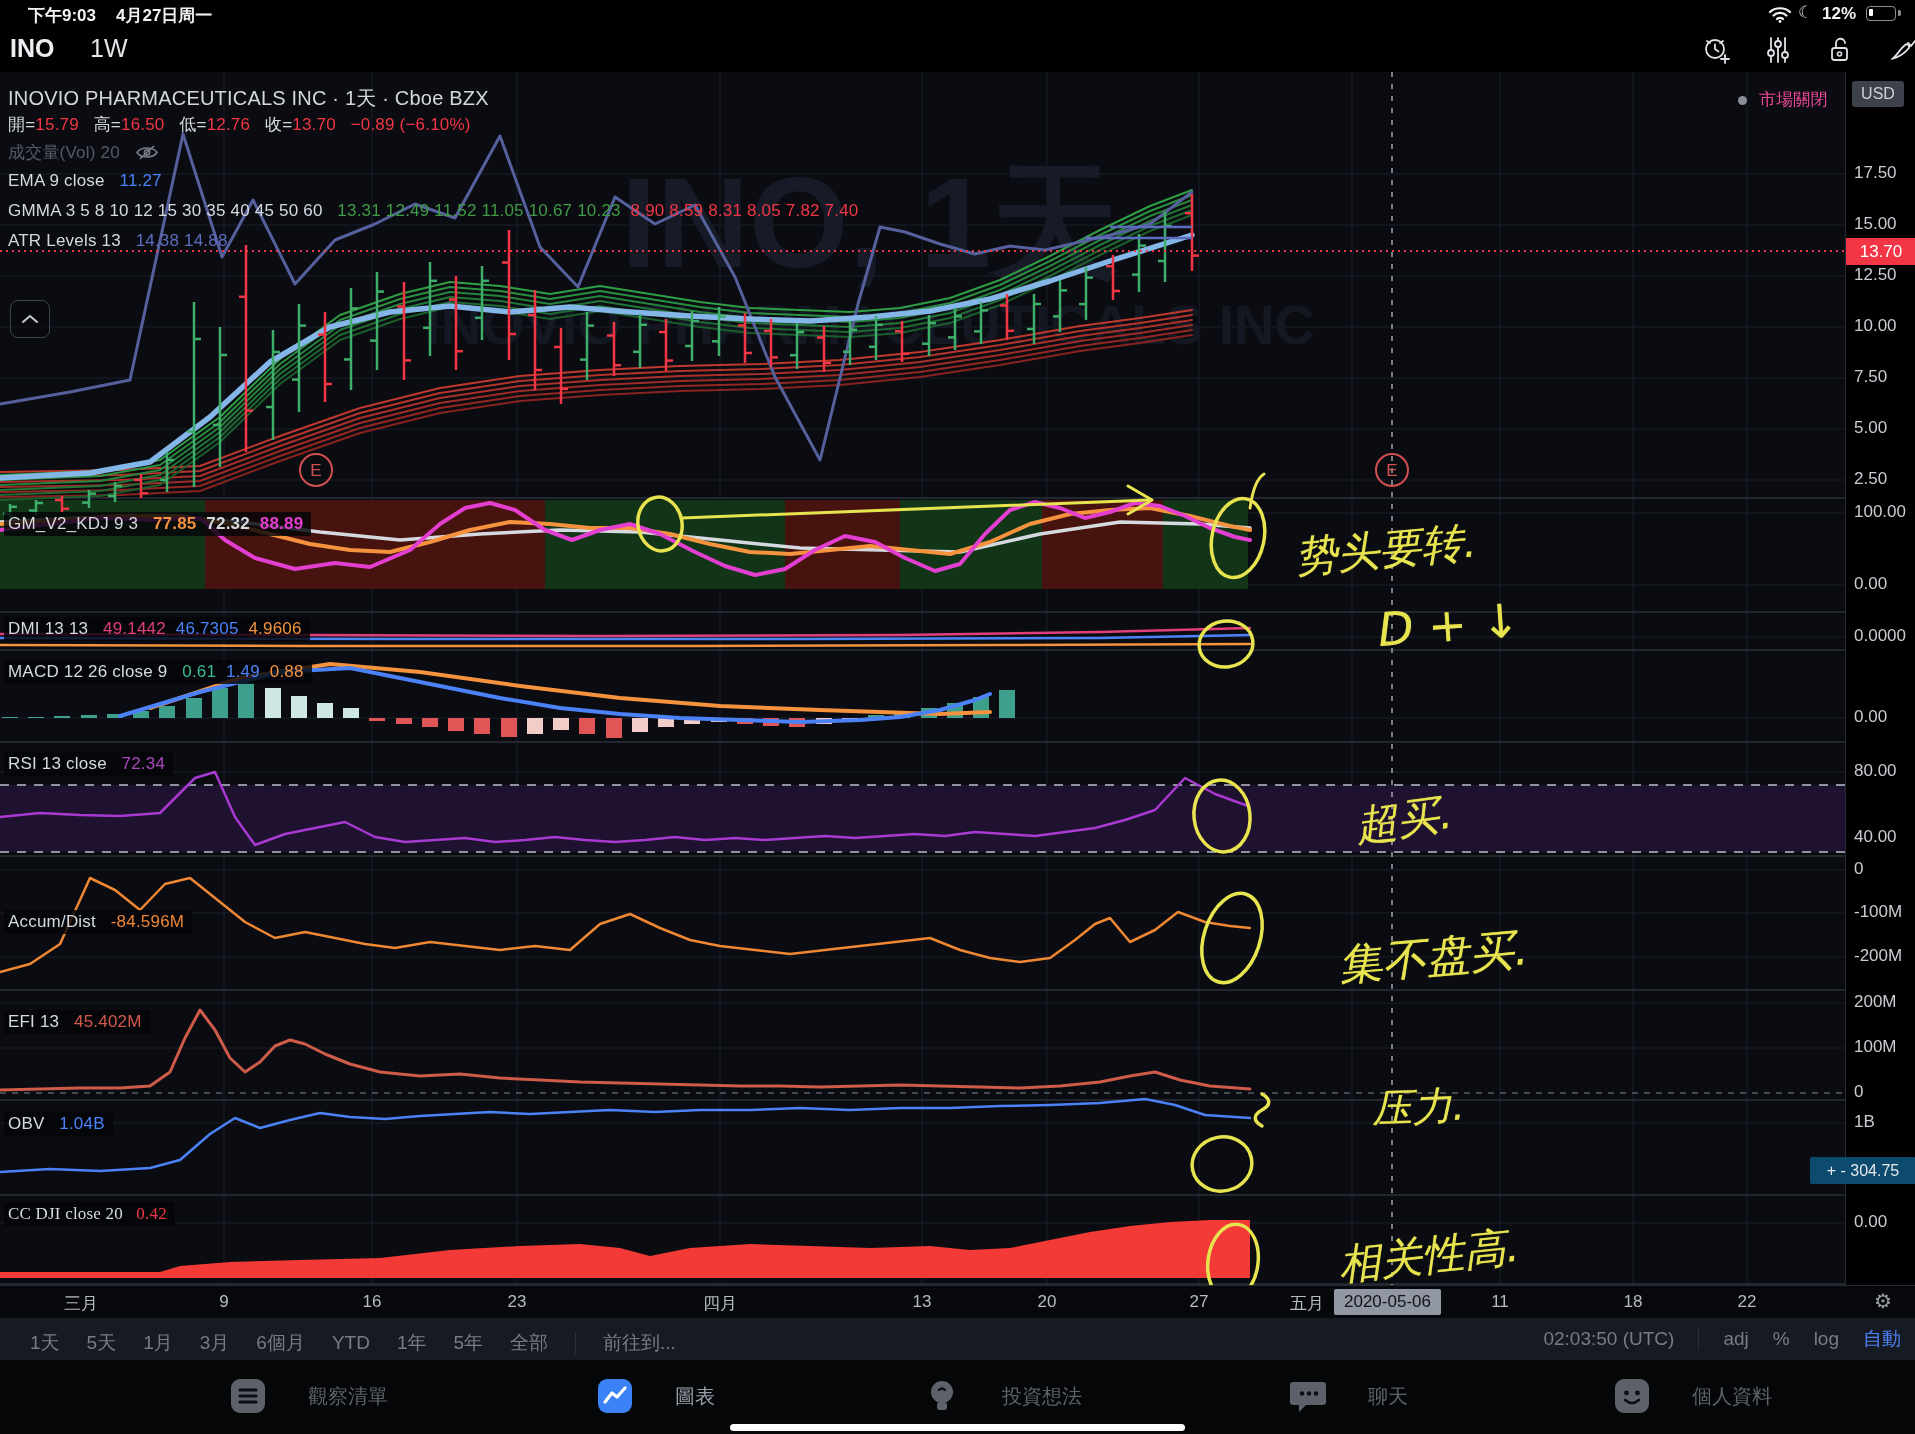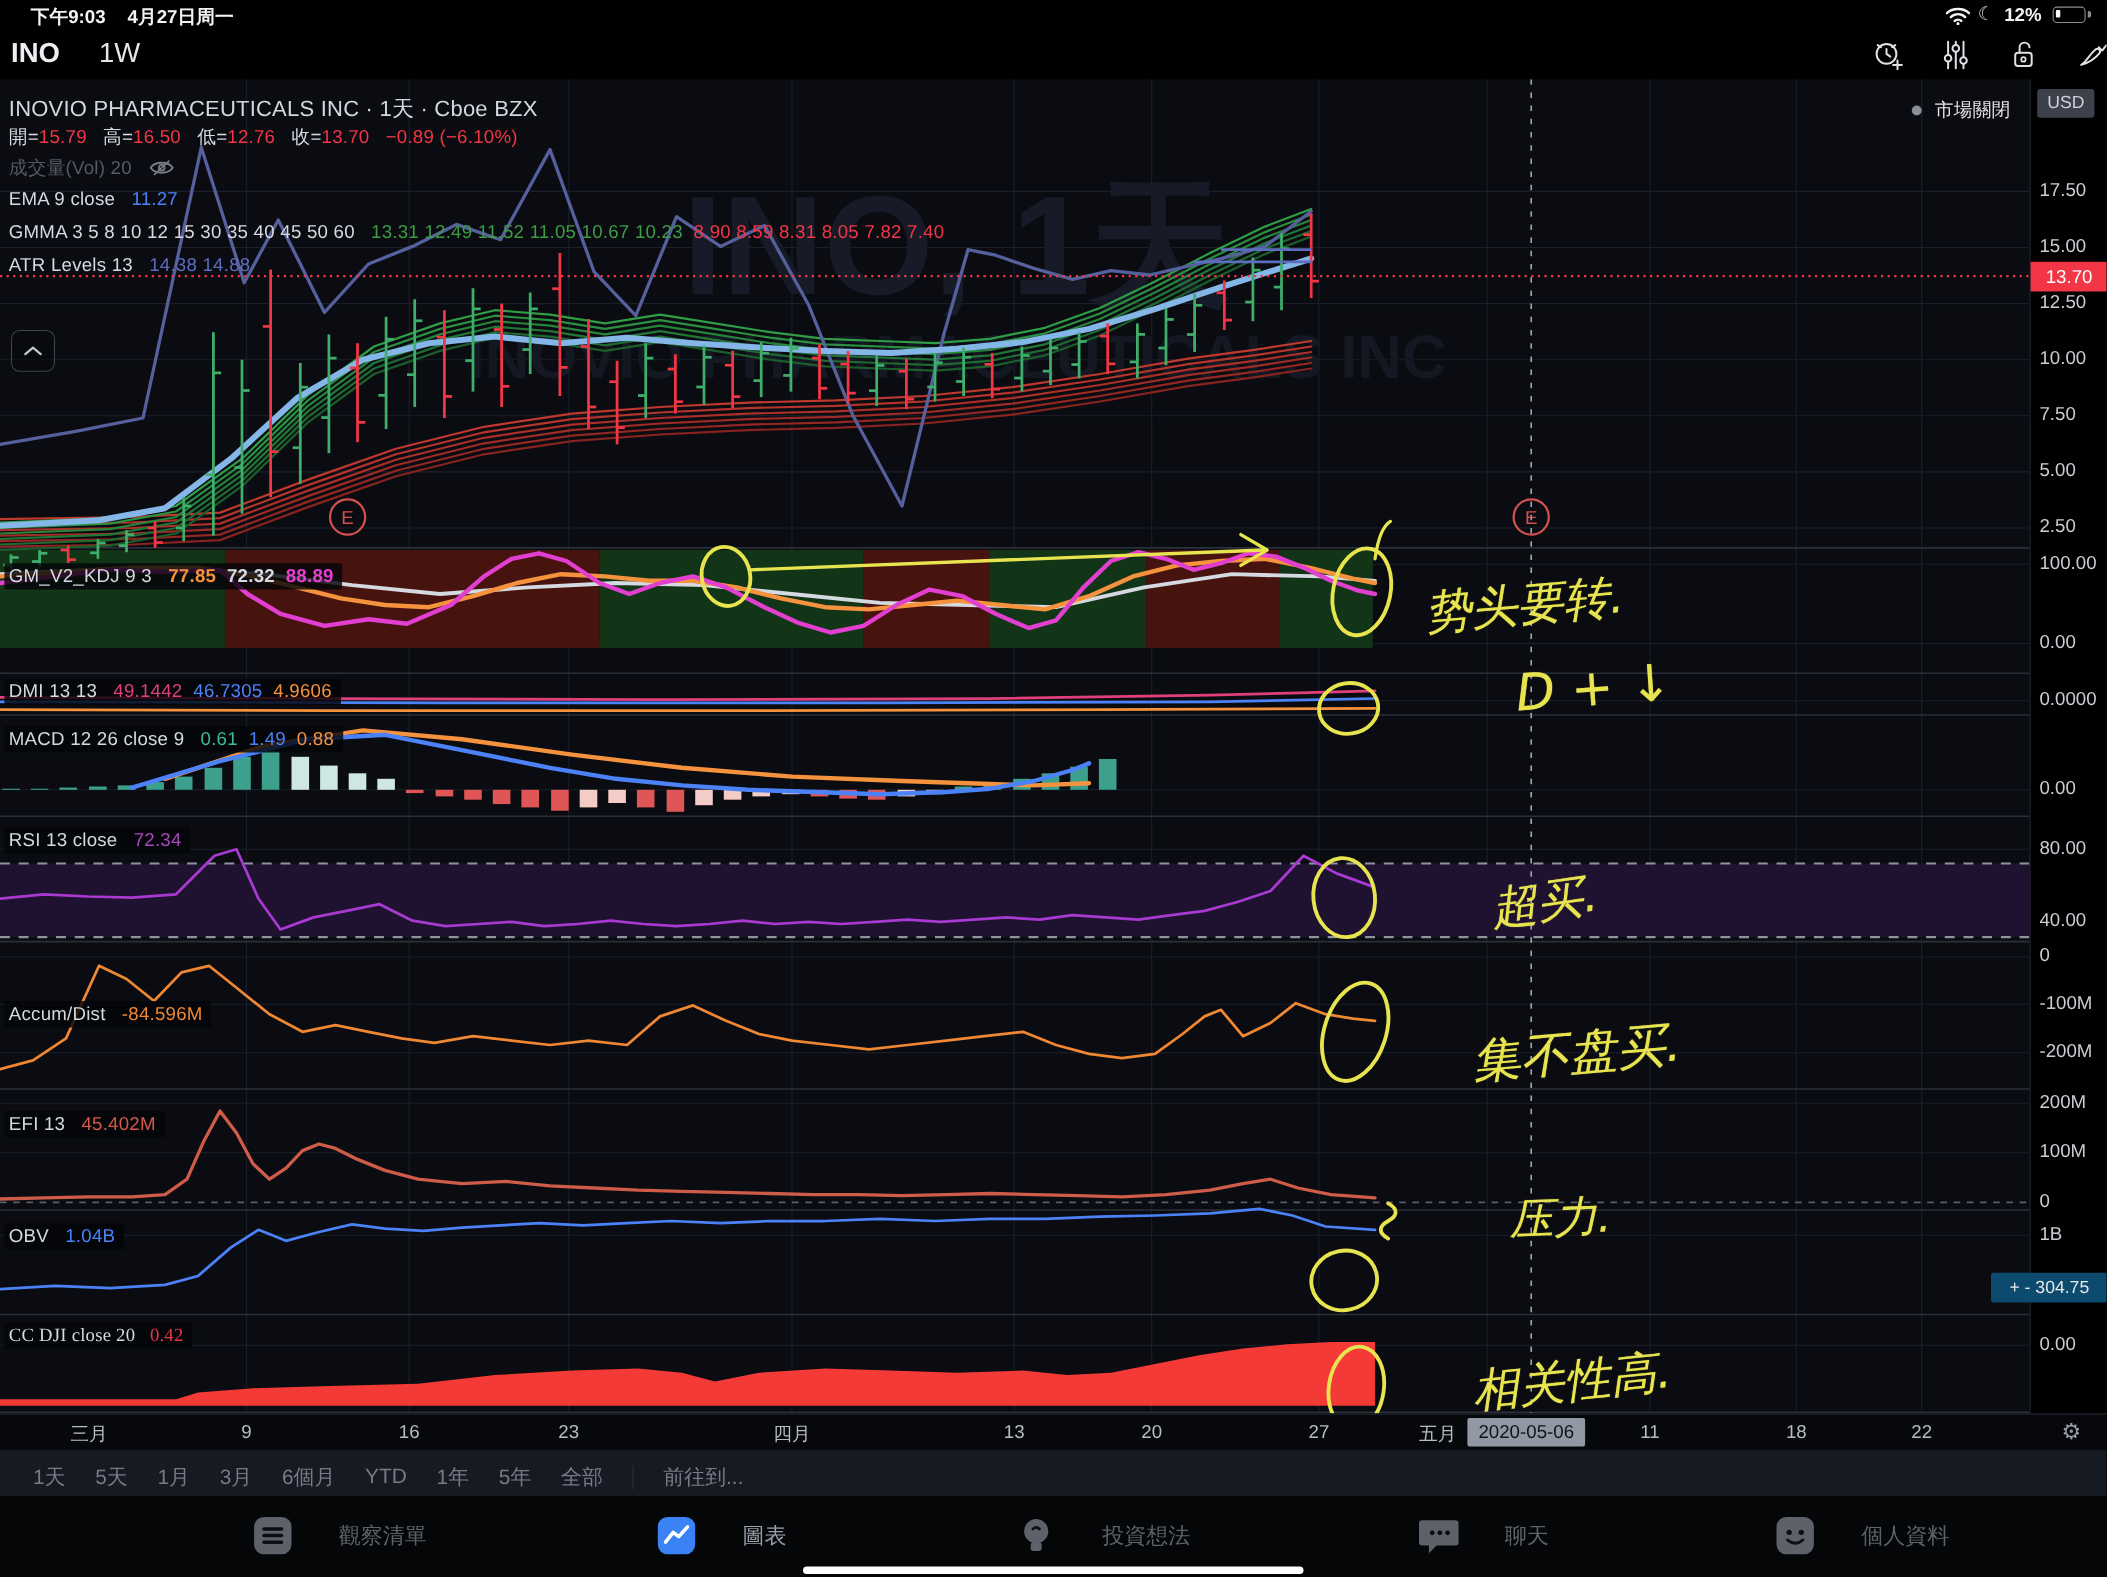--- a/index.html
+++ b/index.html
@@ -396,21 +396,21 @@
 </div>
 <div class="abs" style="left:10px;top:300px;width:38px;height:36px;border:1.5px solid #3f434d;border-radius:8px;
             background:rgba(8,10,14,.6);z-index:5;display:flex;align-items:center;justify-content:center;">
   <svg width="18" height="10" viewBox="0 0 18 10">
     <path d="M2,8 L9,2 L16,8" stroke="#c6c9d0" stroke-width="2" fill="none" stroke-linecap="round"></path>
   </svg>
 </div>
 
 <div class="abs row" style="left:1738px;top:88px;z-index:5;">
   <span style="display:inline-block;width:9px;height:9px;border-radius:50%;background:#8b8f98;margin-right:7px;"></span>
-  <span style="color:#e5e5e5;font-size:17px;">市場關閉</span>
+  <span style="color:#ec4899;font-size:17px;">市場關閉</span>
 </div>
 <div class="abs badge" style="left:1852px;top:81px;width:52px;height:26px;background:#3d414b;z-index:6;">
   <span style="color:#ced1d8;font-size:16px;">USD</span>
 </div>
 
 <div class="abs row legend" style="left:4px;top:512px;">
   <span class="lbl">GM_V2_KDJ 9 3</span>&nbsp;&nbsp;
   <span style="color:#f5923e;font-weight:bold">77.85</span>&nbsp;
   <span style="color:#d5d9e0;font-weight:bold">72.32</span>&nbsp;
   <span style="color:#e23fd0;font-weight:bold">88.89</span>
@@ -511,20 +511,28 @@
     <span class="rangebtn">1月</span>
     <span class="rangebtn">3月</span>
     <span class="rangebtn">6個月</span>
     <span class="rangebtn">YTD</span>
     <span class="rangebtn">1年</span>
     <span class="rangebtn">5年</span>
     <span class="rangebtn">全部</span>
     <span style="width:1px;height:22px;background:#2b2f3a;"></span>
     <span class="rangebtn">前往到...</span>
   </div>
+  <div class="abs" style="right:14px;top:0;height:42px;display:flex;align-items:center;gap:24px;">
+    <span class="rangebtn">02:03:50 (UTC)</span>
+    <span style="width:1px;height:22px;background:#2b2f3a;"></span>
+    <span class="rangebtn">adj</span>
+    <span class="rangebtn">%</span>
+    <span class="rangebtn">log</span>
+    <span class="rangebtn" style="color:#4c82f7;">自動</span>
+  </div>
 </div>
 
 <div class="abs" style="left:0;top:1360px;width:1915px;height:74px;background:#050608;">
   <div class="abs" style="left:228px;top:16px;display:flex;align-items:center;gap:12px;">
     <svg width="40" height="40" viewBox="0 0 40 40">
       <rect x="3" y="3" width="34" height="34" rx="9" fill="#5d6169"></rect>
       <path d="M12,14 h16 M12,20 h16 M12,26 h16" stroke="#0d0e12" stroke-width="3.2" stroke-linecap="round"></path>
     </svg>
     <span class="navlab">觀察清單</span>
   </div>

